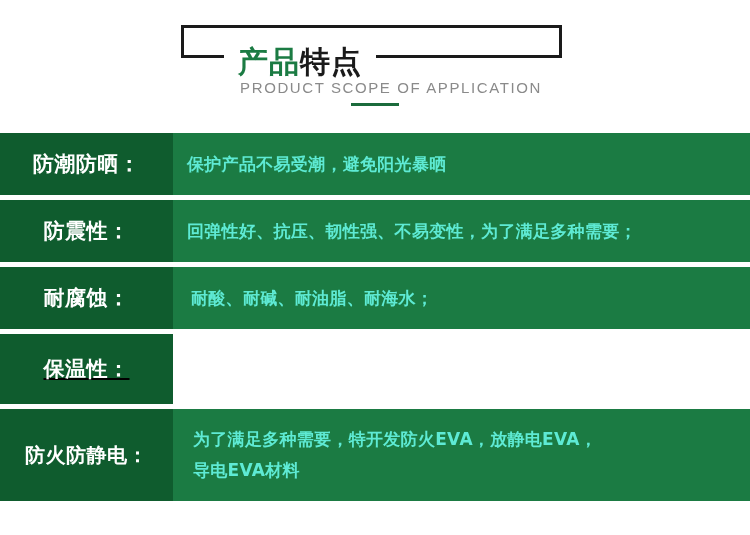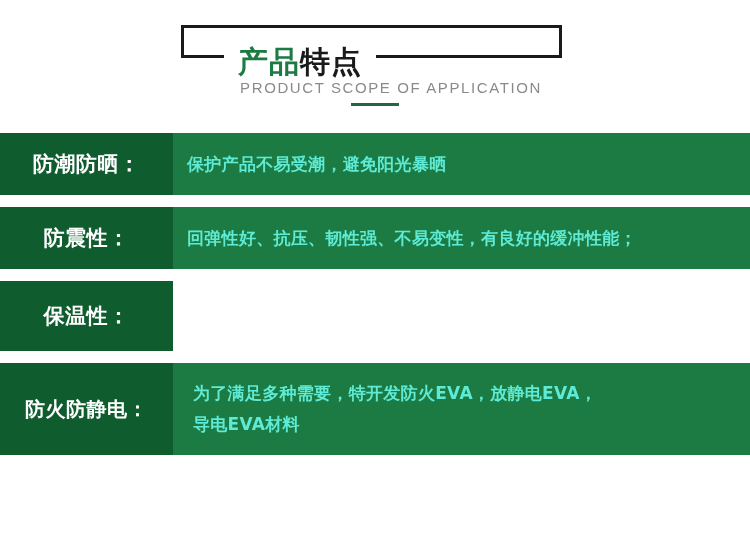--- a/index.html
+++ b/index.html
@@ -89,21 +89,21 @@
     position: absolute;
     left: 0;
     top: 133px;
     width: 750px;
   }
 
   .row {
     display: flex;
     width: 750px;
     background: #ffffff;
-    margin-bottom: 12px;
+    margin-bottom: 5px;
   }
   .row:last-child { margin-bottom: 8px; }
 
   .row-label {
     width: 173px;
     flex: 0 0 173px;
     background: #0f5c2e;
     color: #ffffff;
     display: flex;
     align-items: center;
@@ -129,21 +129,21 @@
     padding: 0 0 0 14px;
     letter-spacing: 0.3px;
   }
 
   .row-body .line { line-height: 1.0; }
   .row-body .line + .line { margin-top: 14px; }
 
   .r1 { height: 62px; }
   .r2 { height: 62px; border-radius: 26px; }
   .r3 { height: 62px; }
-  .r4 { height: 70px; }
+  .r4 { height: 70px; text-decoration: underline; }
   .r5 { height: 92px; }
 
   .r3 .row-body { padding-left: 18px; font-size: 17px; }
   .r5 .row-body { padding-left: 20px; }
 </style>
 </head>
 <body>
 
 <div class="page">
 
@@ -161,24 +161,30 @@
     <div class="row r1">
       <div class="row-label">防潮防晒：</div>
       <div class="row-body">
         <div class="line">保护产品不易受潮，避免阳光暴晒</div>
       </div>
     </div>
 
     <div class="row r2">
       <div class="row-label">防震性：</div>
       <div class="row-body">
-        <div class="line">回弹性好、抗压、韧性强、不易变性，有良好的缓冲性能；</div>
+        <div class="line">回弹性好、抗压、韧性强、不易变性，为了满足多种需要；</div>
       </div>
     </div>
 
+    <div class="row r3">
+      <div class="row-label">耐腐蚀：</div>
+      <div class="row-body">
+        <div class="line">耐酸、耐碱、耐油脂、耐海水；</div>
+      </div>
+    </div>
 
     <div class="row r4">
       <div class="row-label">保温性：</div>
     </div>
 
     <div class="row r5">
       <div class="row-label narrow">防火防静电：</div>
       <div class="row-body">
         <div class="line">为了满足多种需要，特开发防火EVA，放静电EVA，</div>
         <div class="line">导电EVA材料</div>

